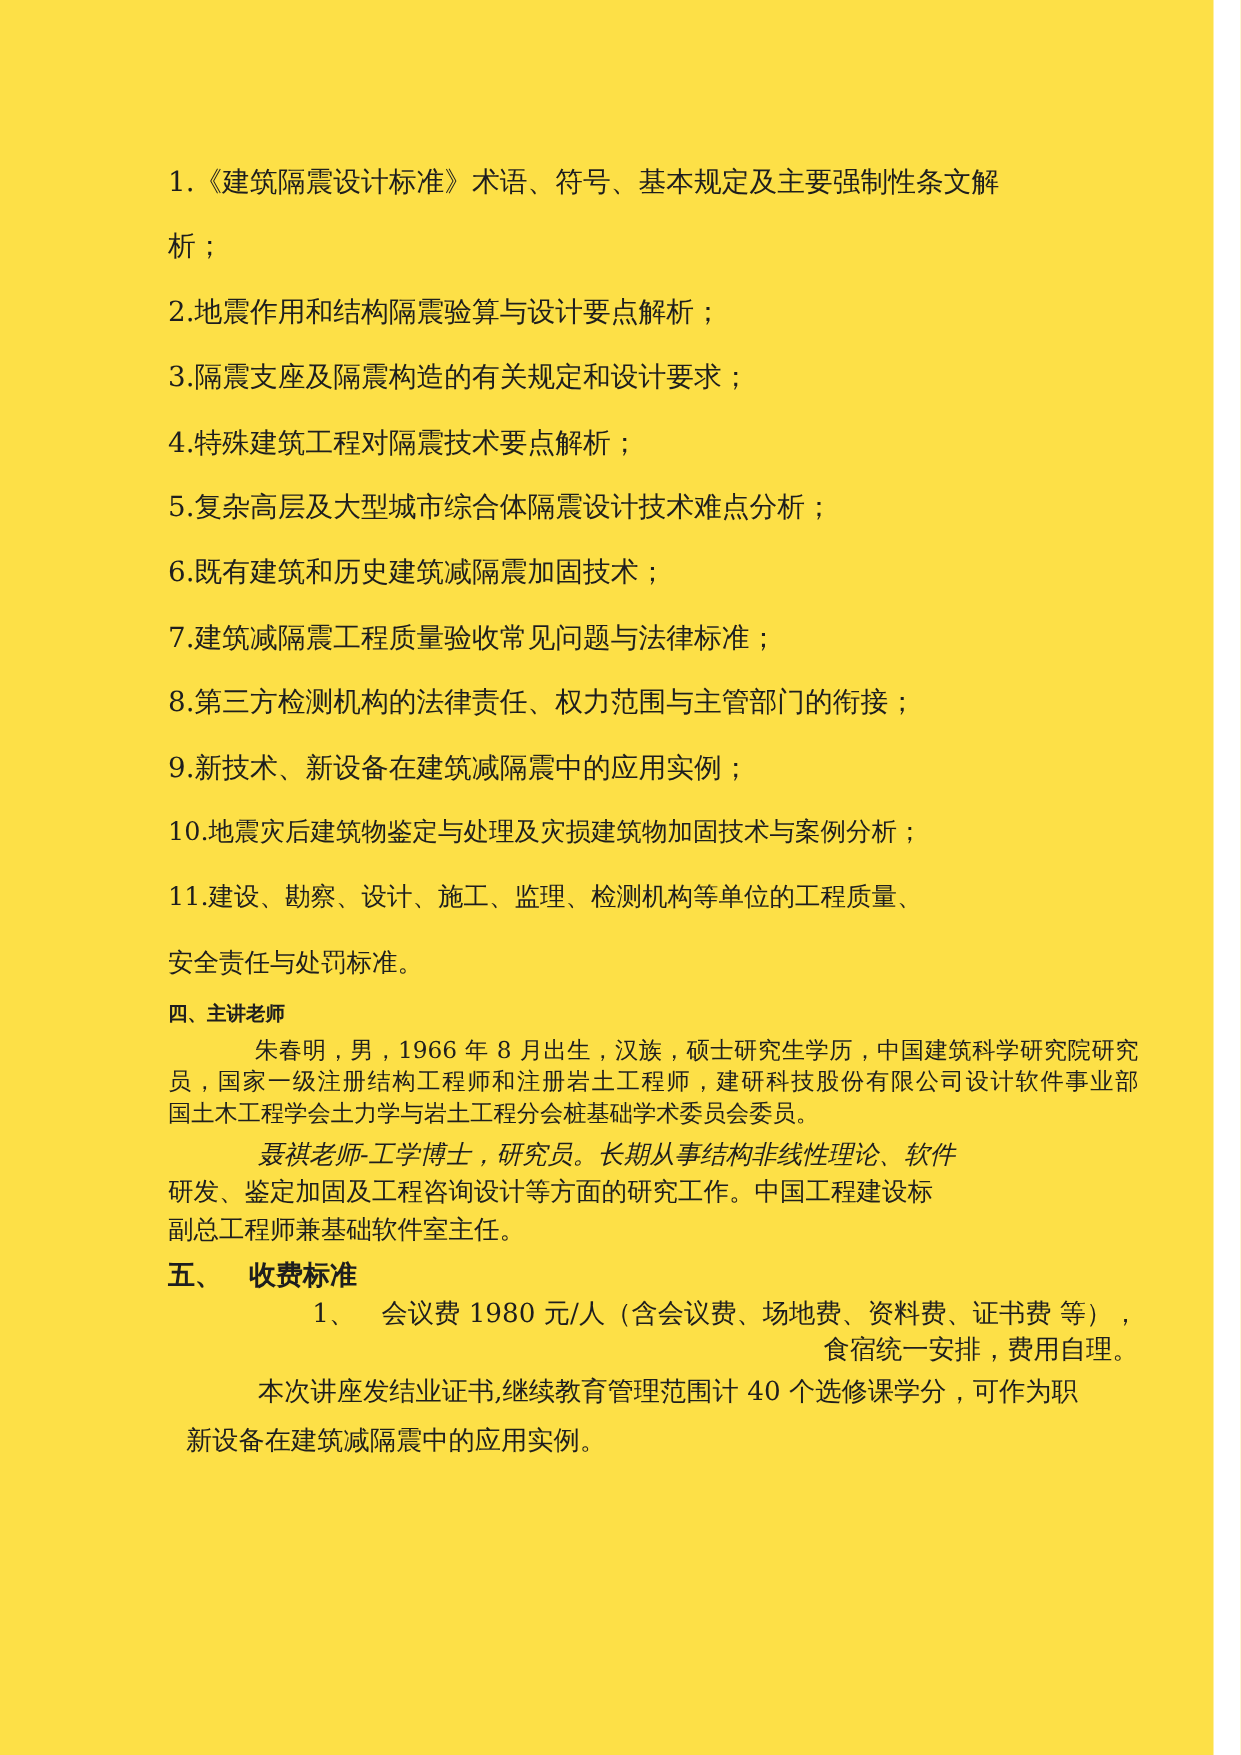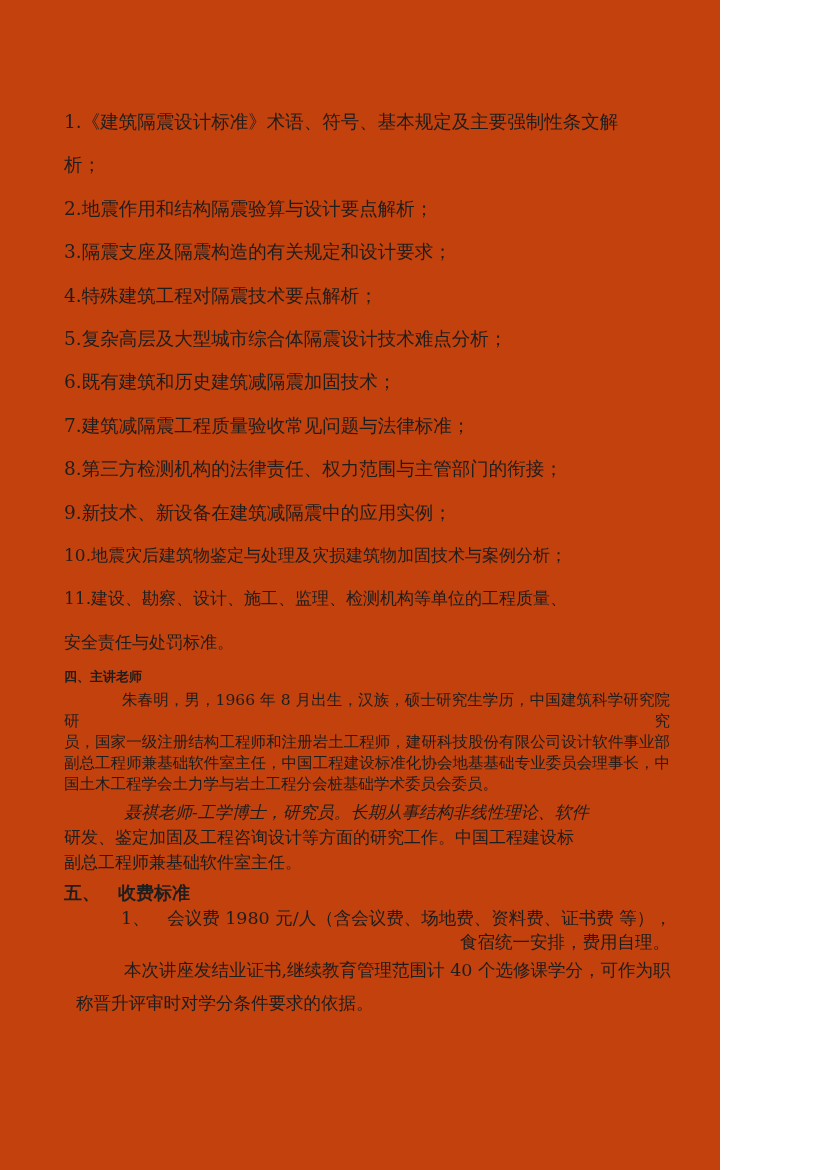--- a/index.html
+++ b/index.html
@@ -9,24 +9,24 @@
   }
   body {
     width: 827px;
     height: 1170px;
     overflow: hidden;
     font-family: "DejaVu Serif", "Liberation Serif", serif;
     color: #1e1e1e;
   }
   .page {
     box-sizing: border-box;
-    width: 720px;
+    width: 809px;
     height: 1170px;
-    padding: 100px 50px 0 64px;
-    background: #c2410c;
+    padding: 100px 50px 0 112px;
+    background: #fde047;
   }
   
   .outline .line {
     font-size: 18.5px;
     line-height: 43.4px;
     white-space: nowrap;
   }
   .outline .line:nth-child(n+11) {
     font-size: 17px;
   }
@@ -113,36 +113,35 @@
       <div class="line">10.地震灾后建筑物鉴定与处理及灾损建筑物加固技术与案例分析；</div>
       <div class="line">11.建设、勘察、设计、施工、监理、检测机构等单位的工程质量、</div>
       <div class="line">安全责任与处罚标准。</div>
     </div>
 
   <div class="heading1">四、主讲老师</div>
 
   <div class="zhu-para">
       <div class="line">朱春明，男，1966 年 8 月出生，汉族，硕士研究生学历，中国建筑科学研究院研究</div>
       <div class="line">员，国家一级注册结构工程师和注册岩土工程师，建研科技股份有限公司设计软件事业部</div>
-      <div class="line">副总工程师兼基础软件室主任，中国工程建设标准化协会地基基础专业委员会理事长，中</div>
       <div class="line">国土木工程学会土力学与岩土工程分会桩基础学术委员会委员。</div>
     </div>
 
   <div class="nie-para">
       <div class="line">聂祺老师-工学博士，研究员。长期从事结构非线性理论、软件</div>
       <div class="line">研发、鉴定加固及工程咨询设计等方面的研究工作。中国工程建设标</div>
       <div class="line">副总工程师兼基础软件室主任。</div>
     </div>
 
   <div class="heading2">五、　收费标准</div>
 
   <div class="fee-para">
       <div class="line">1、　会议费 1980 元/人（含会议费、场地费、资料费、证书费 等），</div>
       <div class="line">食宿统一安排，费用自理。</div>
     </div>
 
   <div class="cert-para">
       <div class="line">本次讲座发结业证书,继续教育管理范围计 40 个选修课学分，可作为职</div>
-      <div class="line">称晋升评审时对学分条件要求的依据。</div>
+      <div class="line">新设备在建筑减隔震中的应用实例。</div>
     </div>
 
 
 </div>
 
 </body></html>

